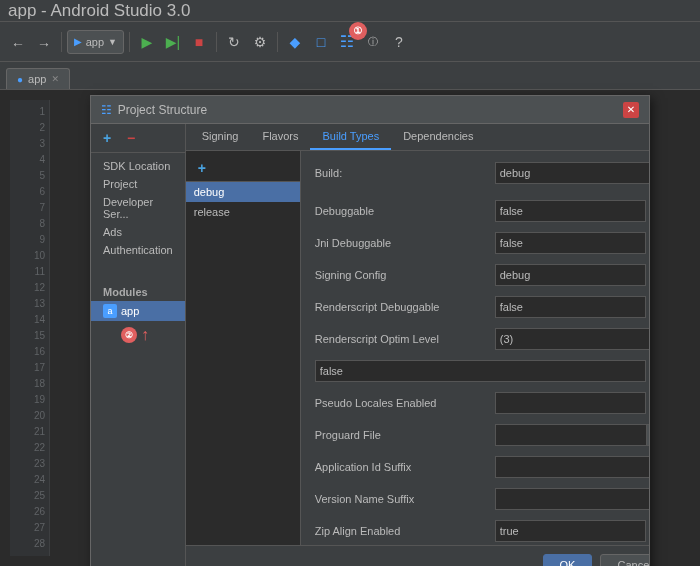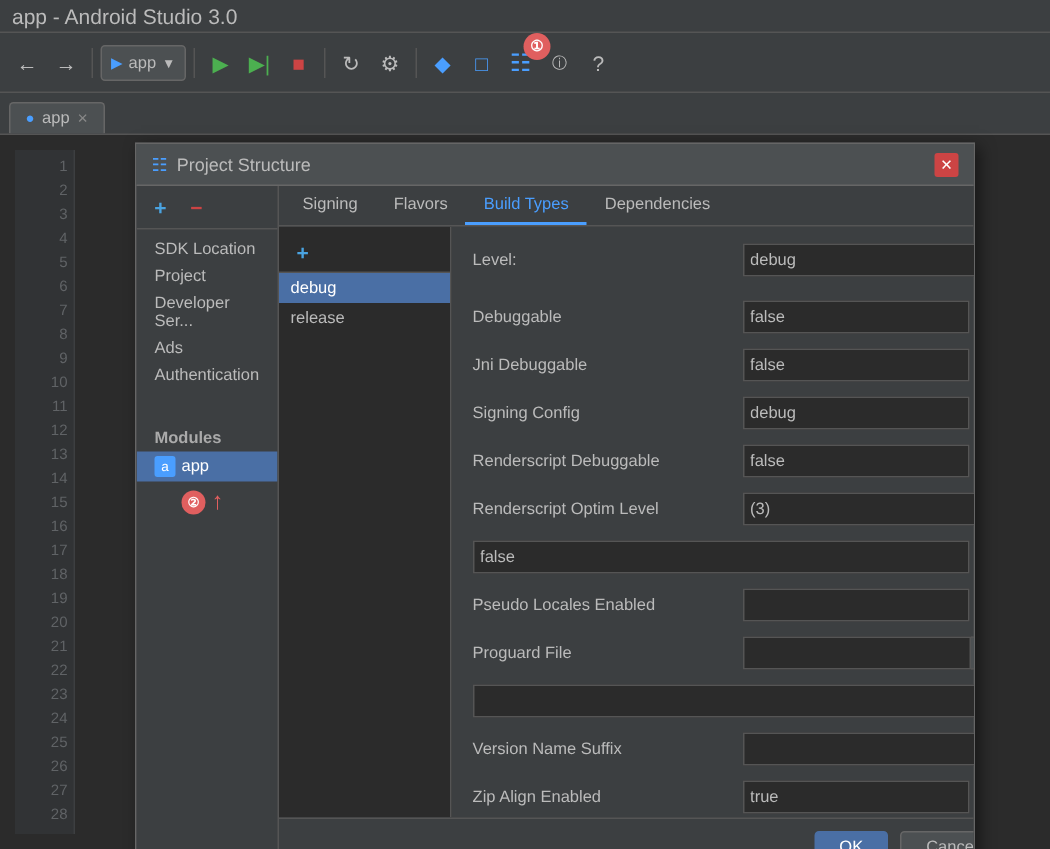--- a/index.html
+++ b/index.html
@@ -16,21 +16,21 @@
     .title-bar {
       background: #3c3f41;
       height: 22px;
       display: flex;
       align-items: center;
       padding: 0 8px;
       border-bottom: 1px solid #555;
     }
     .title-bar-text {
       color: #bbbbbb;
-      font-size: 14px;
+      font-size: 17px;
     }
 
     
     .toolbar {
       background: #3c3f41;
       height: 40px;
       display: flex;
       align-items: center;
       padding: 0 6px;
       border-bottom: 1px solid #555;
@@ -507,21 +507,21 @@
             <div class="build-list-toolbar">
               <div class="panel-btn">+</div>
             </div>
             <div class="build-type-item selected">debug</div>
             <div class="build-type-item">release</div>
           </div>
 
           <div class="form-area">
 
             <div class="form-row">
-              <div class="form-label">Level:</div>
+              <div class="form-label">Build:</div>
               <div class="form-value">
                 <input class="form-input" value="debug" style="max-width: 200px;">
               </div>
             </div>
 
             <div style="height:6px;"></div>
 
             <div class="form-row">
               <div class="form-label">Debuggable</div>
               <div class="form-value">
@@ -580,20 +580,21 @@
               <div class="form-label">Proguard File</div>
               <div class="form-value">
                 <div class="form-field-with-btn">
                   <input class="form-input" value="" style="flex: 1 1 0%;">
                   <div class="form-ellipsis-btn">...</div>
                 </div>
               </div>
             </div>
 
             <div class="form-row">
+              <div class="form-label">Application Id Suffix</div>
               <div class="form-value">
                 <input class="form-input" value="" style="flex: 1 1 0%;">
               </div>
             </div>
 
             <div class="form-row">
               <div class="form-label">Version Name Suffix</div>
               <div class="form-value">
                 <input class="form-input" value="" style="flex: 1 1 0%;">
               </div>

